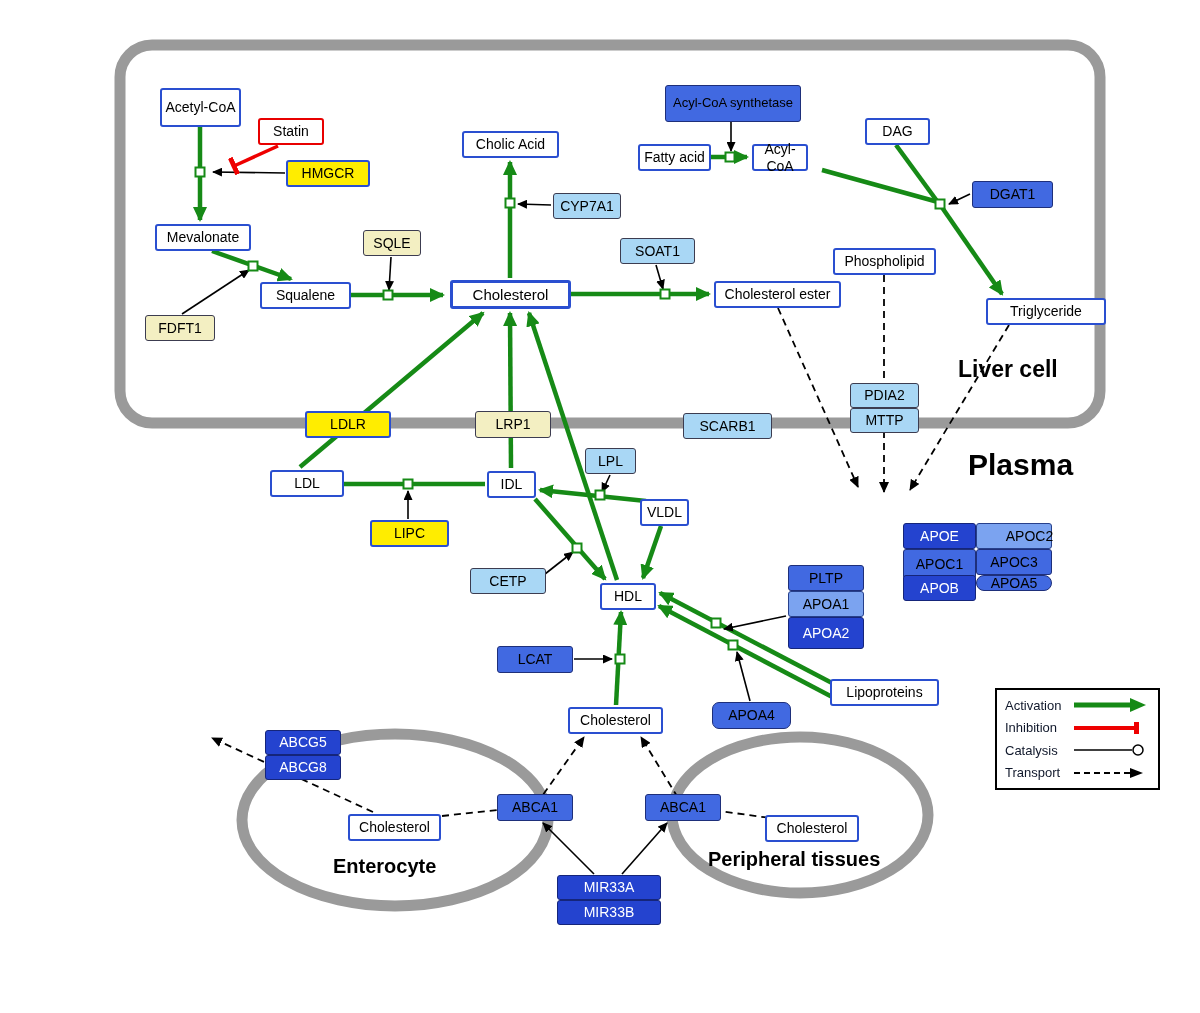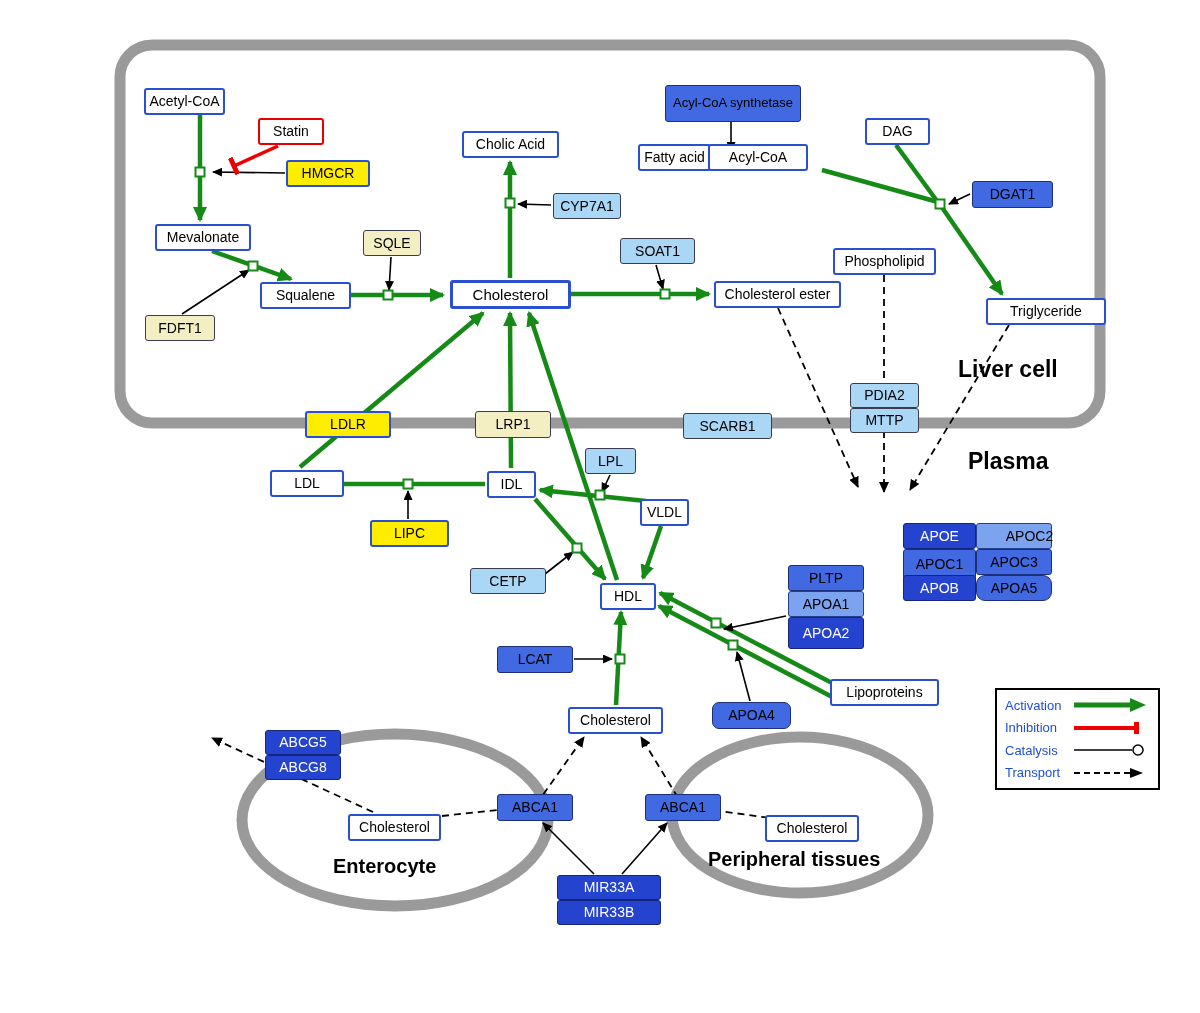--- a/index.html
+++ b/index.html
@@ -15,21 +15,21 @@
   .cream{background:#f3efc2;border:1.5px solid #3c3c50;}
   .lightblue{background:#a9d7f5;border:1.5px solid #3c3c50;}
   .lightmed{background:#7ba3f0;border:1.5px solid #27408b;}
   .medblue{background:#4169e1;border:1.5px solid #1e2f7a;}
   .darkblue{background:#2443cf;color:#fff;border:1.5px solid #15257a;}
   .small{font-size:13px;}
   .region{position:absolute;font-weight:bold;color:#000000;z-index:2;}
   .legend{position:absolute;left:995px;top:688px;width:165px;height:102px;background:#fff;
           border:2px solid #000;z-index:3;display:flex;flex-direction:column;justify-content:space-around;
           padding:4px 8px;box-sizing:border-box;}
-  .legrow{display:flex;align-items:center;justify-content:space-between;font-size:13px;color:#1d4ed8;}
+  .legrow{display:flex;align-items:center;justify-content:space-between;font-size:13px;color:#0f172a;}
 </style>
 </head>
 <body>
 
 <div id="canvas">
 
   <svg id="edges" width="1200" height="1013" viewBox="0 0 1200 1013">
     <defs>
       <marker id="mGreen" markerUnits="userSpaceOnUse" markerWidth="16" markerHeight="14" refX="13" refY="7" orient="auto">
         <path d="M0,0 L15,7 L0,14 Z" fill="#168a16"></path>
@@ -115,39 +115,39 @@
       <rect x="403.5" y="479.5" width="9" height="9"></rect>
       <rect x="595.5" y="490.5" width="9" height="9"></rect>
       <rect x="572.5" y="543.5" width="9" height="9"></rect>
       <rect x="615.5" y="654.5" width="9" height="9"></rect>
       <rect x="711.5" y="618.5" width="9" height="9"></rect>
       <rect x="728.5" y="640.5" width="9" height="9"></rect>
     </g>
   </svg>
 
   <div class="region" style="left:958px;top:356px;font-size:23px;">Liver cell</div>
-  <div class="region" style="left:968px;top:448px;font-size:23px;">Plasma</div>
+  <div class="region" style="left:968px;top:448px;font-size:30px;">Plasma</div>
   <div class="region" style="left:333px;top:855px;font-size:20px;">Enterocyte</div>
   <div class="region" style="left:708px;top:848px;font-size:20px;">Peripheral tissues</div>
 
-  <div class="node" style="left:144px;top:88px;width:81px;height:27px;">Acetyl-CoA</div>
+  <div class="node" style="left:160px;top:88px;width:81px;height:39px;">Acetyl-CoA</div>
   <div class="node red" style="left:258px;top:118px;width:66px;height:27px;">Statin</div>
   <div class="node yellow" style="left:286px;top:160px;width:84px;height:27px;">HMGCR</div>
   <div class="node" style="left:155px;top:224px;width:96px;height:27px;">Mevalonate</div>
   <div class="node cream" style="left:145px;top:315px;width:70px;height:26px;">FDFT1</div>
   <div class="node" style="left:260px;top:282px;width:91px;height:27px;">Squalene</div>
   <div class="node cream" style="left:363px;top:230px;width:58px;height:26px;">SQLE</div>
   <div class="node bold" style="left:450px;top:280px;width:121px;height:29px;">Cholesterol</div>
   <div class="node" style="left:462px;top:131px;width:97px;height:27px;">Cholic Acid</div>
   <div class="node lightblue" style="left:553px;top:193px;width:68px;height:26px;">CYP7A1</div>
   <div class="node lightblue" style="left:620px;top:238px;width:75px;height:26px;">SOAT1</div>
   <div class="node" style="left:714px;top:281px;width:127px;height:27px;">Cholesterol ester</div>
   <div class="node medblue small" style="left:665px;top:85px;width:136px;height:37px;">Acyl-CoA synthetase</div>
   <div class="node" style="left:638px;top:144px;width:73px;height:27px;">Fatty acid</div>
-  <div class="node" style="left:708px;top:144px;width:100px;height:27px;">Acyl-CoA</div>
+  <div class="node" style="left:752px;top:144px;width:56px;height:27px;">Acyl-CoA</div>
   <div class="node" style="left:865px;top:118px;width:65px;height:27px;">DAG</div>
   <div class="node medblue" style="left:972px;top:181px;width:81px;height:27px;">DGAT1</div>
   <div class="node" style="left:833px;top:248px;width:103px;height:27px;">Phospholipid</div>
   <div class="node" style="left:962px;top:298px;width:120px;height:27px;margin-left:24px;">Triglyceride</div>
   <div class="node lightblue" style="left:850px;top:383px;width:69px;height:25px;">PDIA2</div>
   <div class="node lightblue" style="left:850px;top:408px;width:69px;height:25px;">MTTP</div>
   <div class="node yellow" style="left:305px;top:411px;width:86px;height:27px;">LDLR</div>
   <div class="node cream" style="left:475px;top:411px;width:76px;height:27px;">LRP1</div>
   <div class="node lightblue" style="left:683px;top:413px;width:89px;height:26px;">SCARB1</div>
   <div class="node" style="left:270px;top:470px;width:74px;height:27px;">LDL</div>
@@ -158,21 +158,21 @@
   <div class="node lightblue" style="left:470px;top:568px;width:76px;height:26px;">CETP</div>
   <div class="node" style="left:600px;top:583px;width:56px;height:27px;">HDL</div>
   <div class="node medblue" style="left:788px;top:565px;width:76px;height:26px;">PLTP</div>
   <div class="node lightmed" style="left:788px;top:591px;width:76px;height:26px;">APOA1</div>
   <div class="node darkblue" style="left:788px;top:617px;width:76px;height:32px;">APOA2</div>
   <div class="node darkblue" style="left:903px;top:523px;width:73px;height:26px;">APOE</div>
   <div class="node lightmed" style="left:976px;top:523px;width:76px;height:26px;padding-left:31px;">APOC2</div>
   <div class="node medblue" style="left:903px;top:549px;width:73px;height:30px;">APOC1</div>
   <div class="node medblue" style="left:976px;top:549px;width:76px;height:26px;">APOC3</div>
   <div class="node darkblue" style="left:903px;top:575px;width:73px;height:26px;">APOB</div>
-  <div class="node medblue" style="left:976px;top:575px;width:76px;height:26px;border-radius:9px;">APOA5</div>
+  <div class="node medblue" style="left:976px;top:575px;width:76px;height:16px;border-radius:9px;">APOA5</div>
   <div class="node medblue" style="left:497px;top:646px;width:76px;height:27px;">LCAT</div>
   <div class="node medblue" style="left:712px;top:702px;width:79px;height:27px;border-radius:7px;">APOA4</div>
   <div class="node" style="left:830px;top:679px;width:109px;height:27px;">Lipoproteins</div>
   <div class="node" style="left:568px;top:707px;width:95px;height:27px;">Cholesterol</div>
   <div class="node darkblue" style="left:265px;top:730px;width:76px;height:25px;">ABCG5</div>
   <div class="node darkblue" style="left:265px;top:755px;width:76px;height:25px;">ABCG8</div>
   <div class="node" style="left:348px;top:814px;width:93px;height:27px;">Cholesterol</div>
   <div class="node medblue" style="left:497px;top:794px;width:76px;height:27px;">ABCA1</div>
   <div class="node medblue" style="left:645px;top:794px;width:76px;height:27px;">ABCA1</div>
   <div class="node" style="left:765px;top:815px;width:94px;height:27px;">Cholesterol</div>

